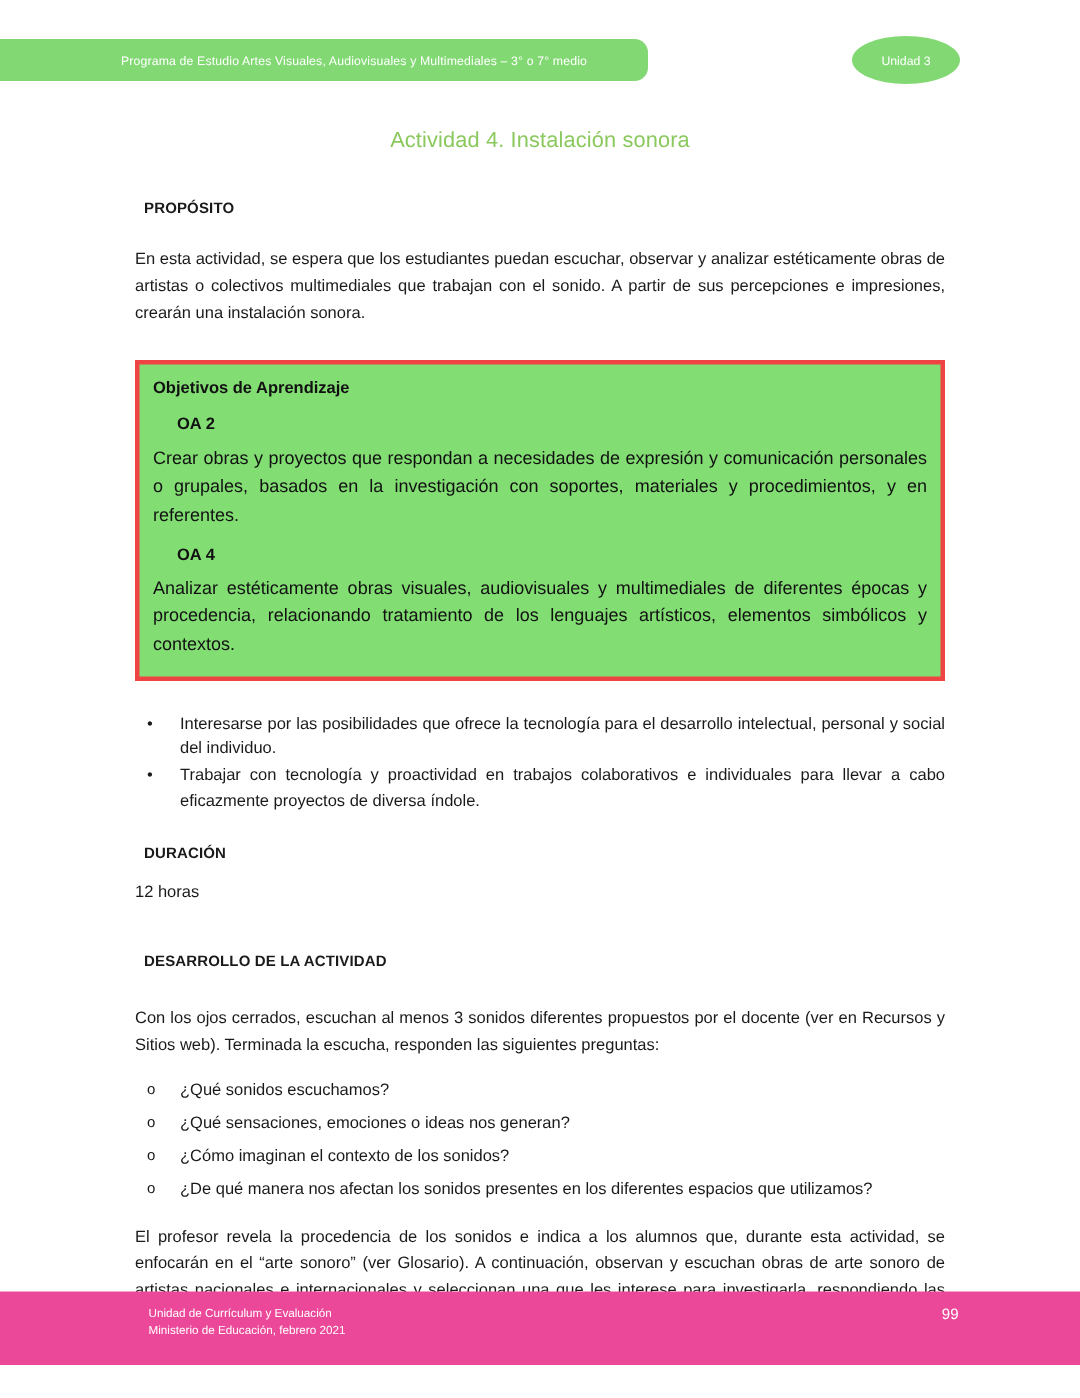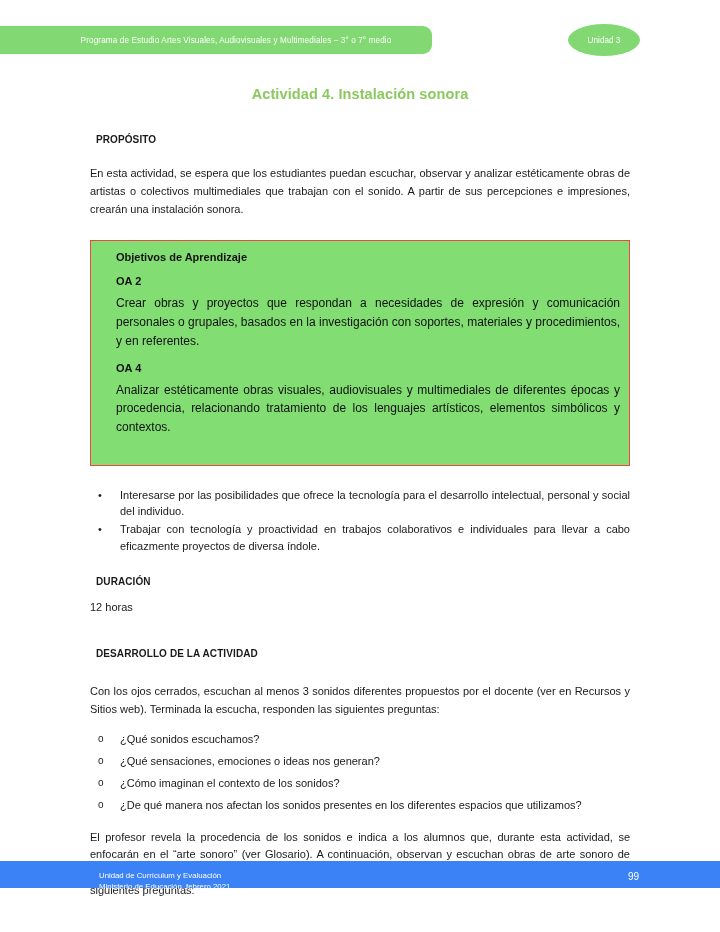--- a/index.html
+++ b/index.html
@@ -66,21 +66,21 @@
   .content {
     position: absolute;
     top: 78px;
     left: 0;
     width: 720px;
   }
   .activity-title {
     text-align: center;
     color: #8BC95F;
     font-size: 14.5px;
-    font-weight: bold;
+    font-weight: normal;
     margin: 8px 0 0 0;
     letter-spacing: 0.1px;
   }
 
   .col {
     margin: 0 auto;
     width: 540px;
     padding-left: 0;
   }
   .section-heading {
@@ -104,44 +104,44 @@
   .sp-10 { height: 10px; }
   .sp-6  { height: 6px; }
   .sp-22 { height: 22px; }
   .sp-26 { height: 26px; }
 
   
   .oa-box {
     width: 540px;
     margin: 0 auto;
     background: #82DD73;
-    border: 1px solid #ef4444;
+    border: 3px solid #ef4444;
     box-sizing: border-box;
-    padding: 10px 9px 12px 25px;
+    padding: 10px 9px 12px 9px;
   }
   .oa-box-title {
     font-size: 11px;
     font-weight: bold;
     color: #111111;
     margin: 0 0 12px 0;
   }
   .oa-code {
     font-size: 11px;
     font-weight: bold;
     color: #111111;
-    margin: 0 0 7px 0;
+    margin: 0 0 7px 16px;
   }
   .oa-text {
     font-size: 12px;
     line-height: 1.56;
     text-align: justify;
     color: #111111;
     margin: 0 0 11px 0;
   }
-  .oa-text.last { margin-bottom: 16px; }
+  .oa-text.last { margin-bottom: 0; }
 
   
   ul.disc-list {
     list-style: none;
     margin: 3px 0 0 0;
     padding: 0;
   }
   ul.disc-list > li {
     position: relative;
     padding-left: 30px;
@@ -180,22 +180,22 @@
     line-height: 1.68;
     color: #1a1a1a;
   }
 
   
   .page-footer {
     position: absolute;
     left: 0;
     top: 861px;
     width: 720px;
-    height: 27px;
-    background: #3b82f6;
+    height: 49px;
+    background: #ec4899;
   }
   .footer-left {
     position: absolute;
     left: 99px;
     top: 9px;
     color: #ffffff;
     font-size: 7.8px;
     line-height: 1.42;
   }
   .footer-page {

